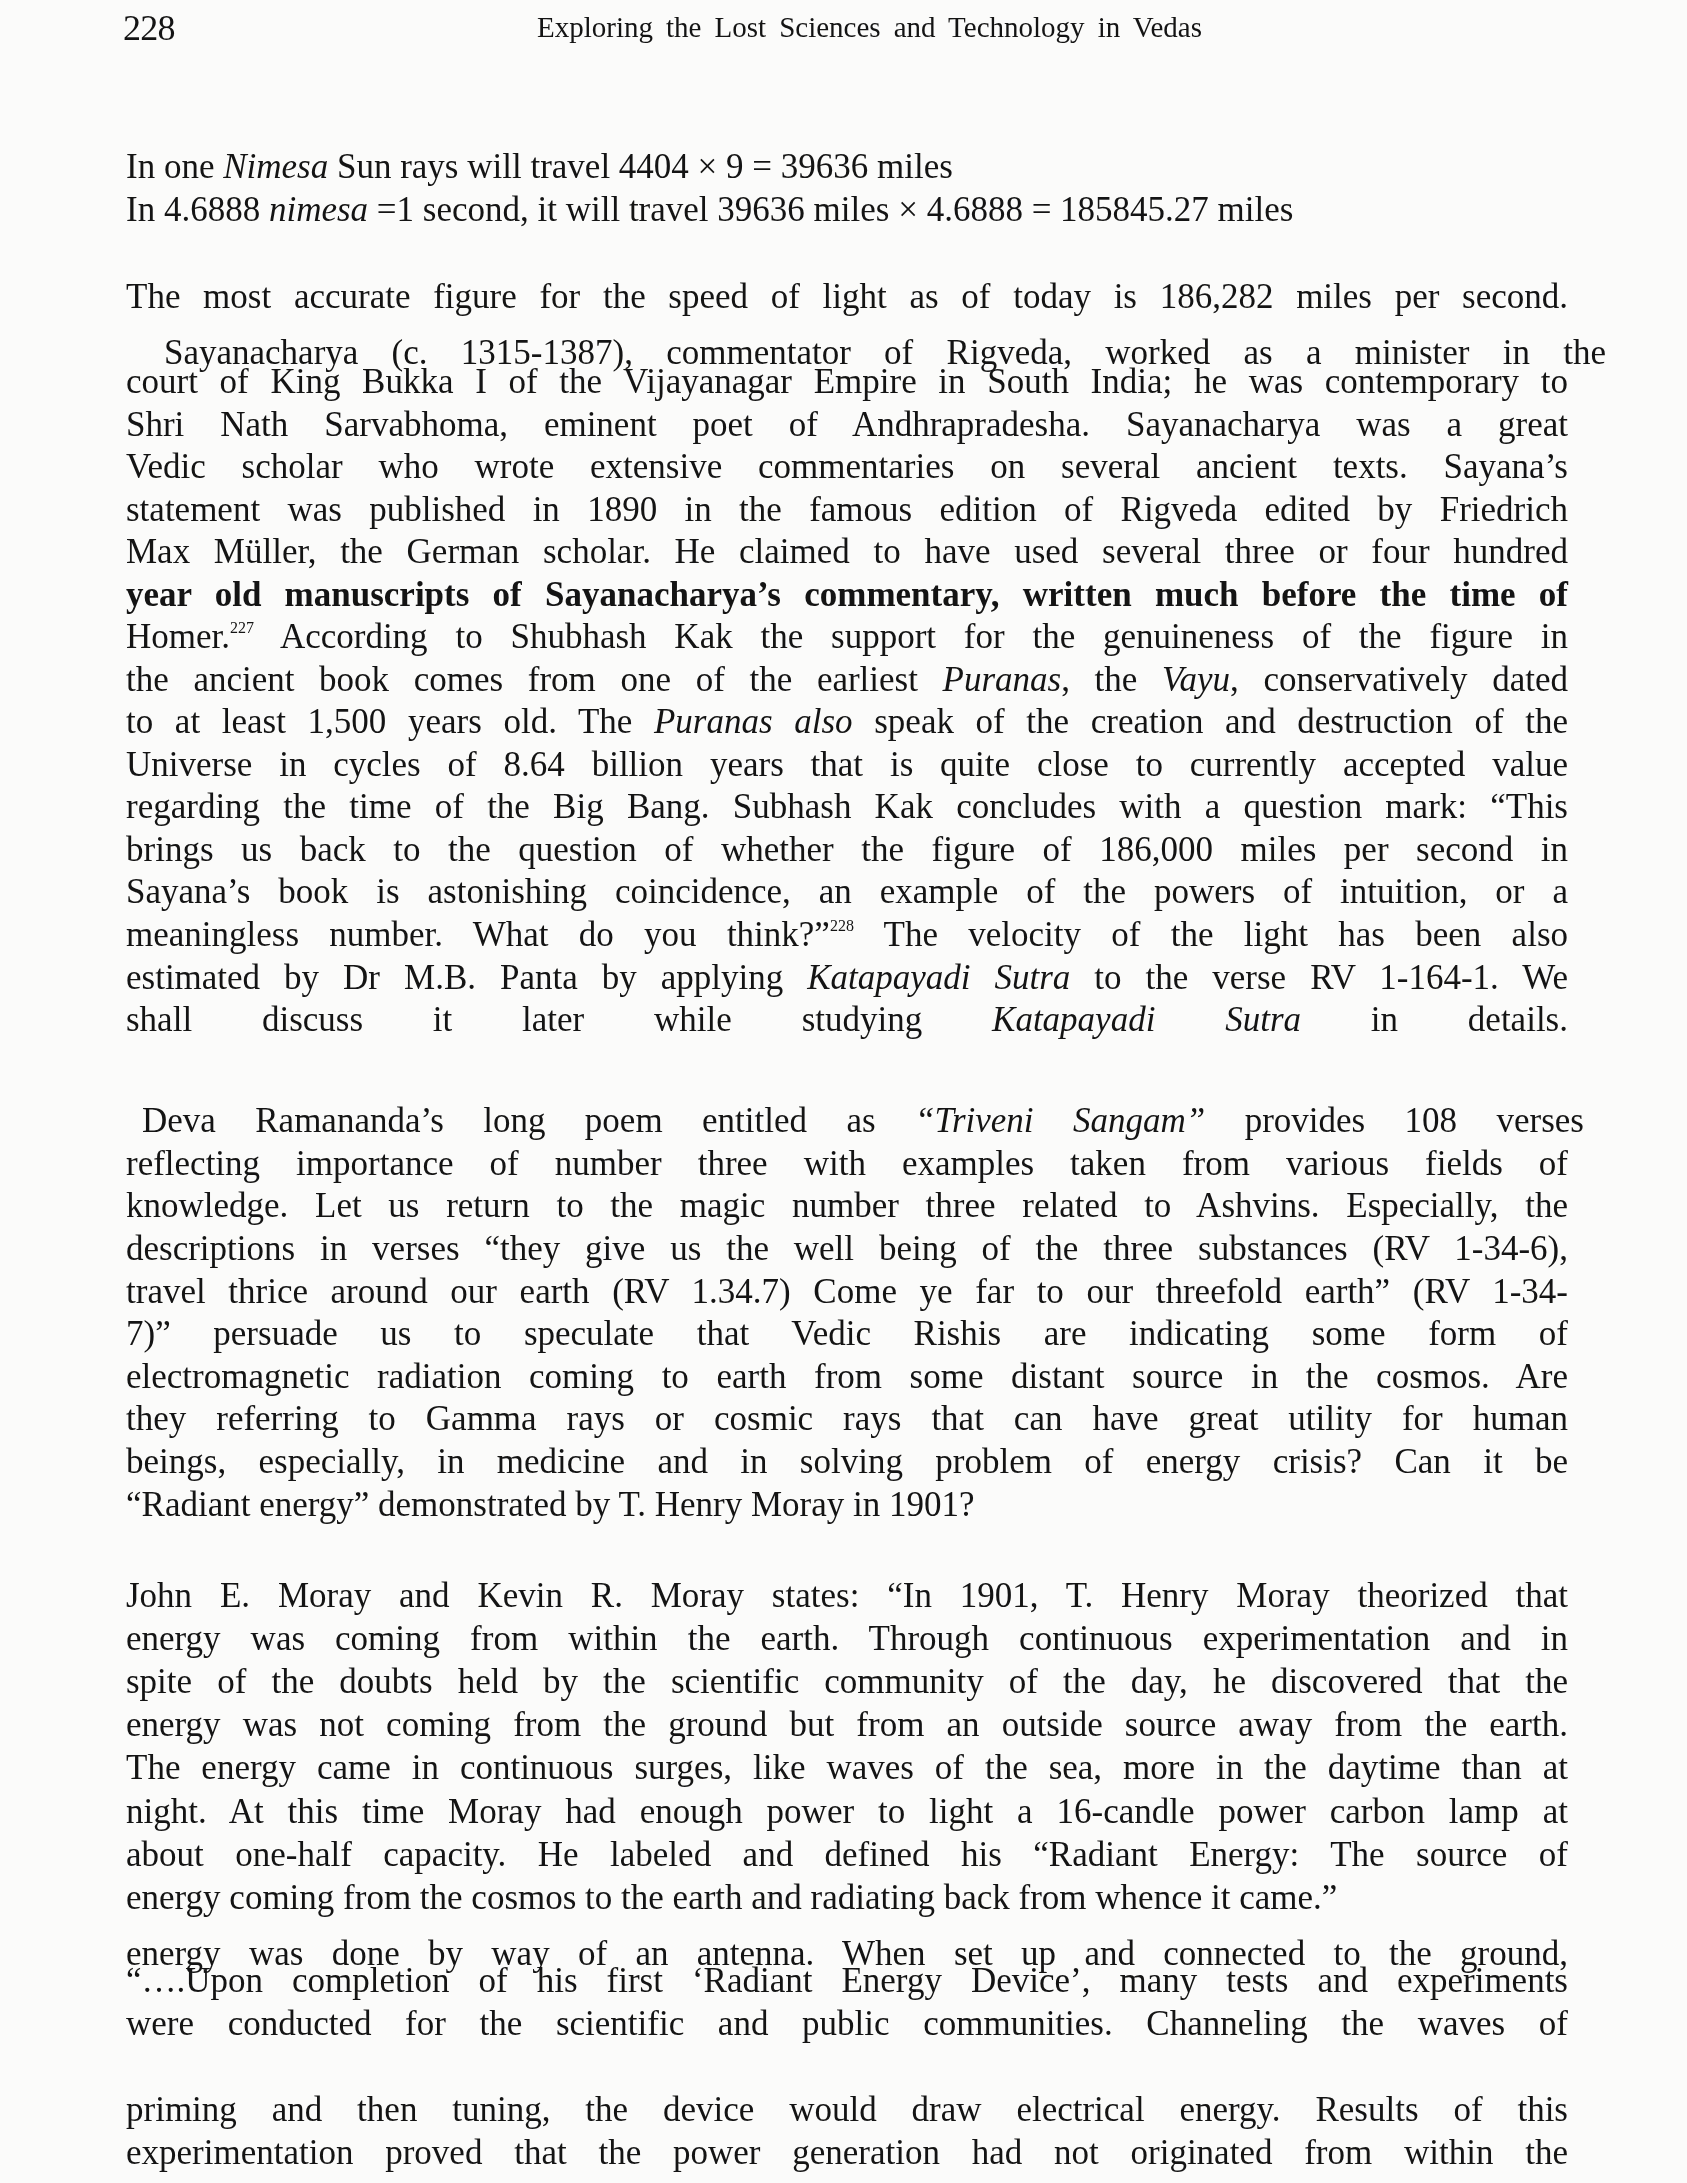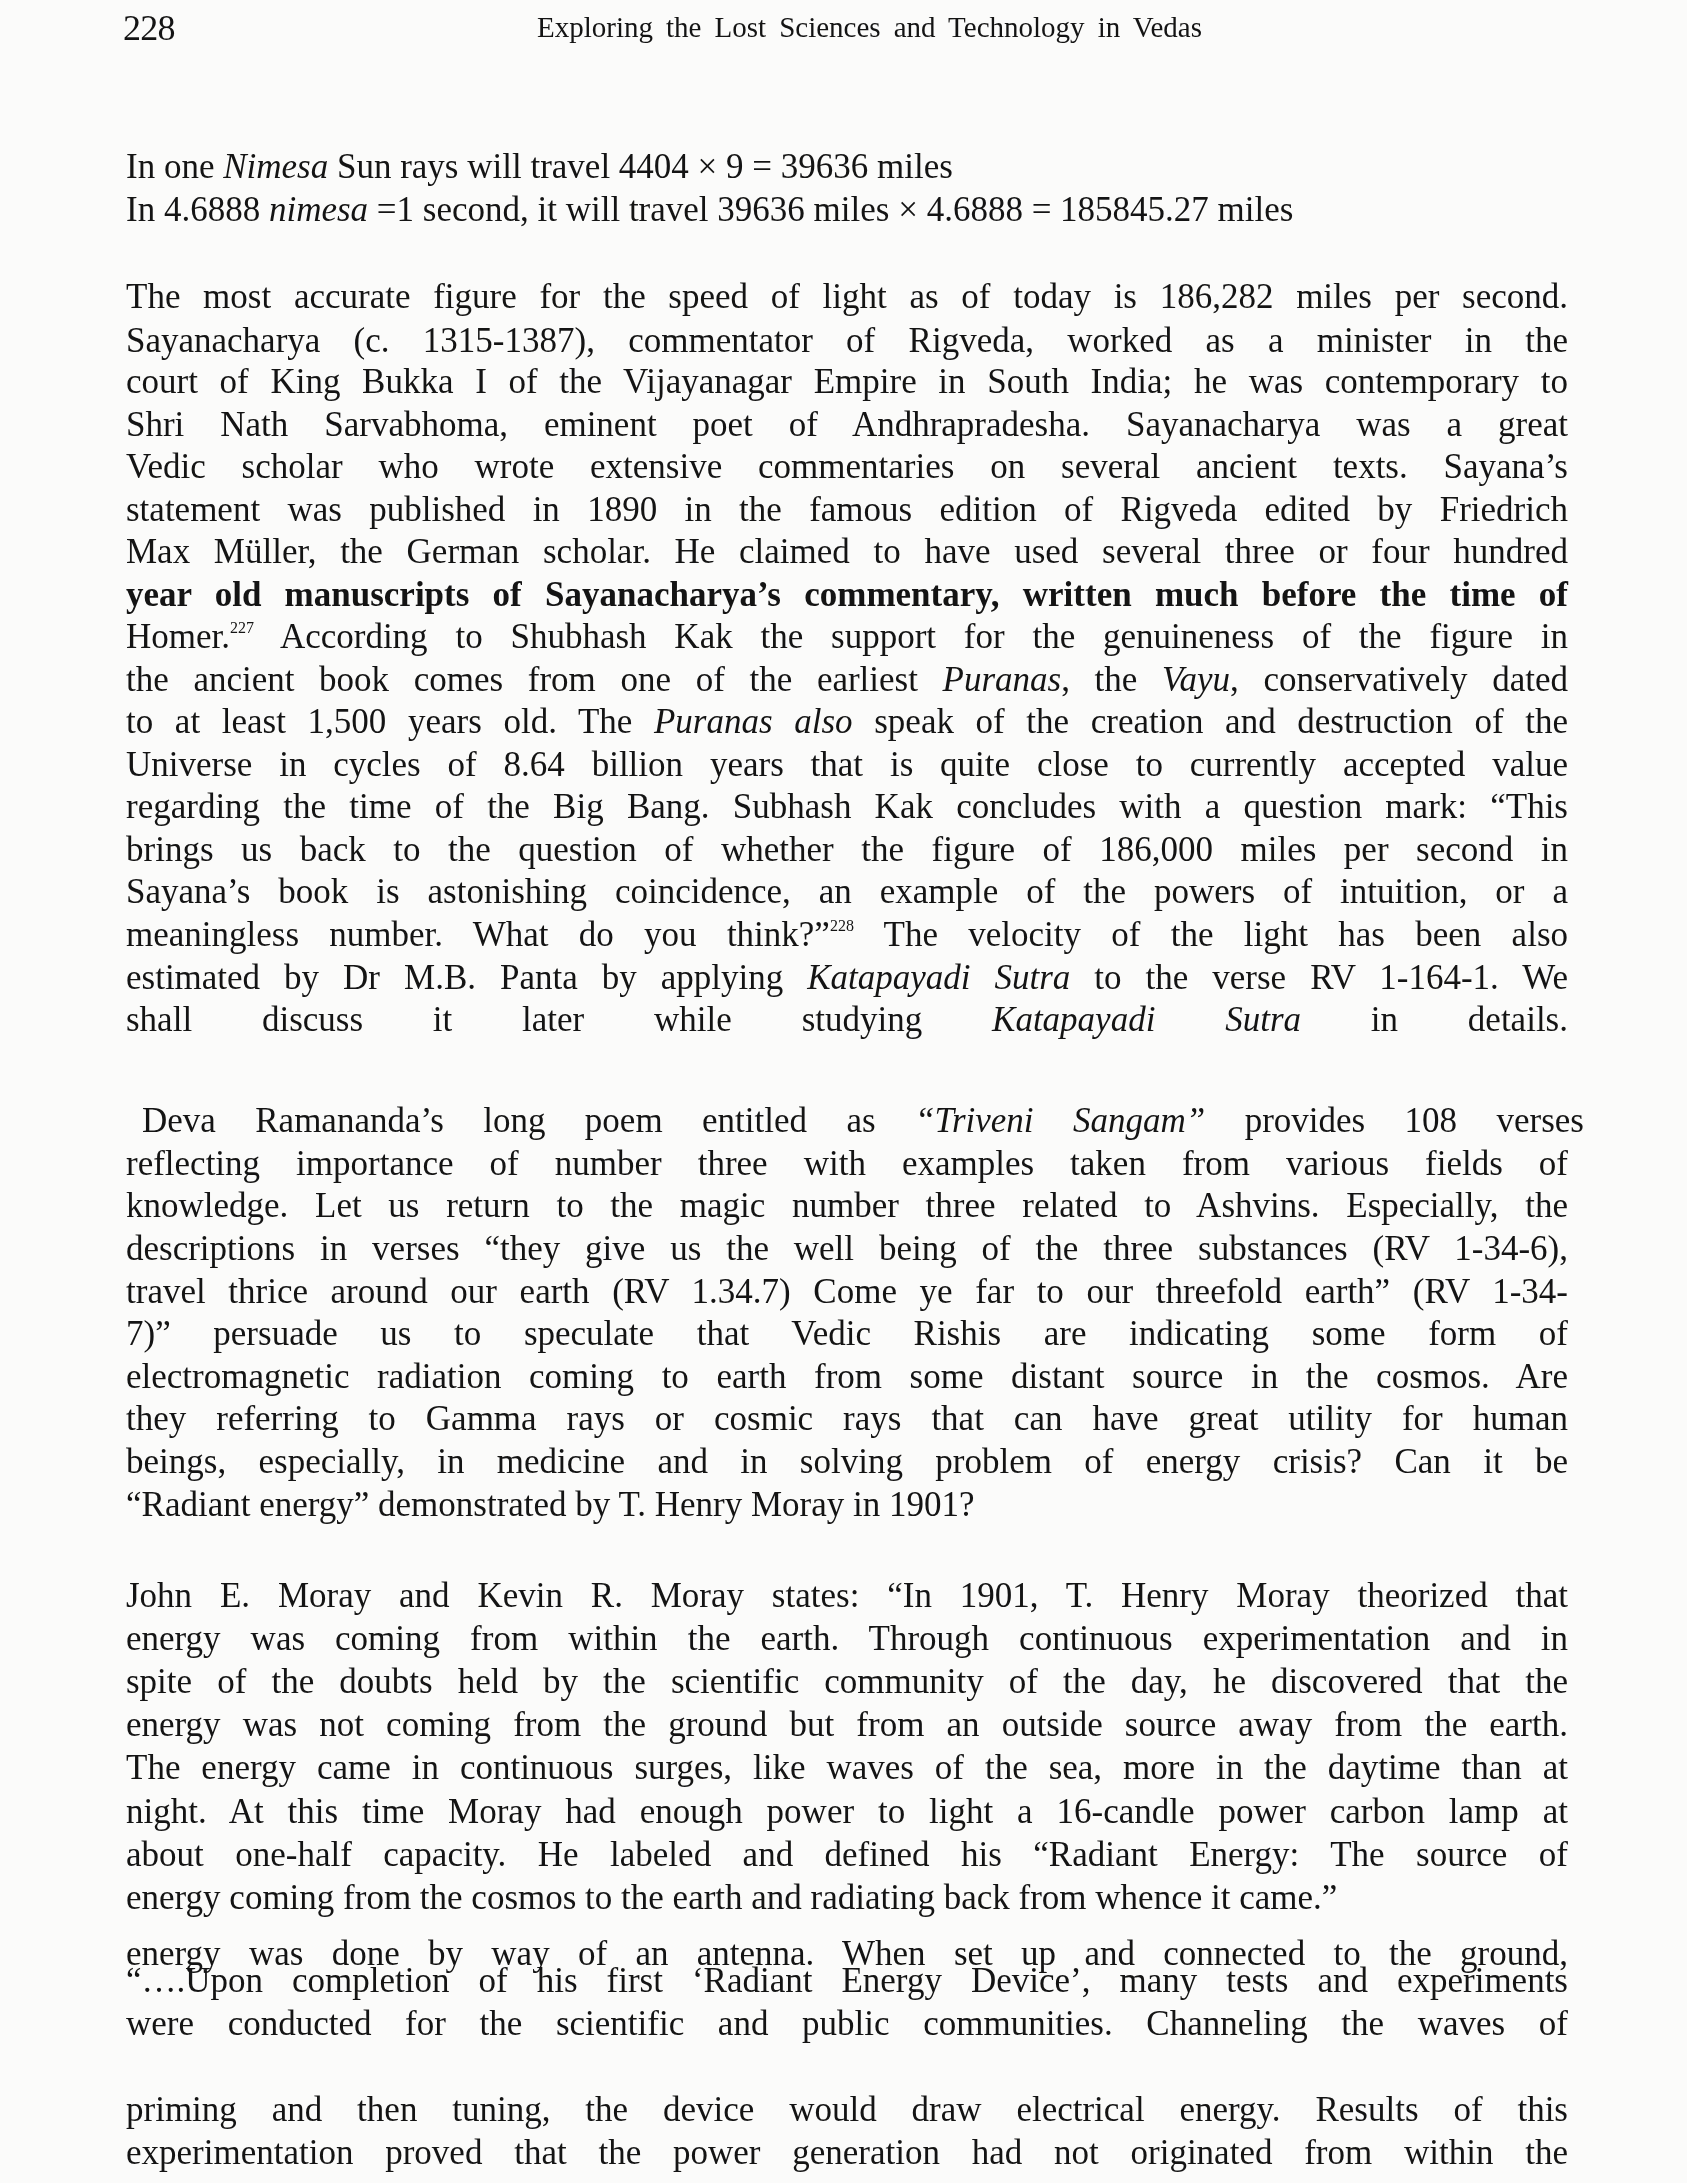--- a/index.html
+++ b/index.html
@@ -34,21 +34,21 @@
 <div>
   <div class="page-number">228</div>
   <div class="running-header">Exploring the Lost Sciences and Technology in Vedas</div>
   <div id="body-text">
       <div>
         <div class="line nojust" style="top: 146px;"><span>In one </span><span class="it">Nimesa</span><span> Sun rays will travel 4404 × 9 = 39636 miles</span></div>
         <div class="line nojust" style="top: 189px;"><span>In 4.6888 </span><span class="it">nimesa</span><span> =1 second, it will travel 39636 miles × 4.6888 = 185845.27 miles</span></div>
       </div>
       <div>
         <div class="line" style="top: 276px;"><span>The most accurate figure for the speed of light as of today is 186,282 miles per second.</span></div>
-        <div class="line" style="top: 320px;"><span>Sayanacharya (c. 1315-1387), commentator of Rigveda,  worked as  a minister in the</span></div>
+        <div class="line" style="top: 332px; margin-left: 38px;"><span>Sayanacharya (c. 1315-1387), commentator of Rigveda,  worked as  a minister in the</span></div>
         <div class="line" style="top: 361px;"><span>court of King Bukka I of the Vijayanagar Empire in South India; he was contemporary to</span></div>
         <div class="line" style="top: 404px; font-family: Liberation Serif, serif;"><span>Shri Nath Sarvabhoma, eminent poet of Andhrapradesha. Sayanacharya was a great</span></div>
         <div class="line" style="top: 446px;"><span>Vedic scholar who wrote extensive commentaries on several ancient texts. Sayana’s</span></div>
         <div class="line" style="top: 489px;"><span>statement was published in 1890 in the famous edition of Rigveda edited by Friedrich</span></div>
         <div class="line" style="top: 531px;"><span>Max Müller, the German scholar. He claimed to have used several three or four hundred</span></div>
         <div class="line" style="top: 574px; font-weight: bold;"><span>year old manuscripts of Sayanacharya’s commentary, written much before the time of</span></div>
         <div class="line" style="top: 616px;"><span>Homer.</span><sup>227</sup><span> According to Shubhash Kak the support for the genuineness of the figure in</span></div>
         <div class="line" style="top: 659px;"><span>the ancient book comes from one of the earliest </span><span class="it">Puranas</span><span>, the </span><span class="it">Vayu</span><span>, conservatively dated</span></div>
         <div class="line" style="top: 701px;"><span>to at least 1,500 years old. The </span><span class="it">Puranas also</span><span> speak of the creation and destruction of the</span></div>
         <div class="line" style="top: 744px;"><span>Universe in cycles of 8.64 billion years that is quite close to currently accepted value</span></div>

